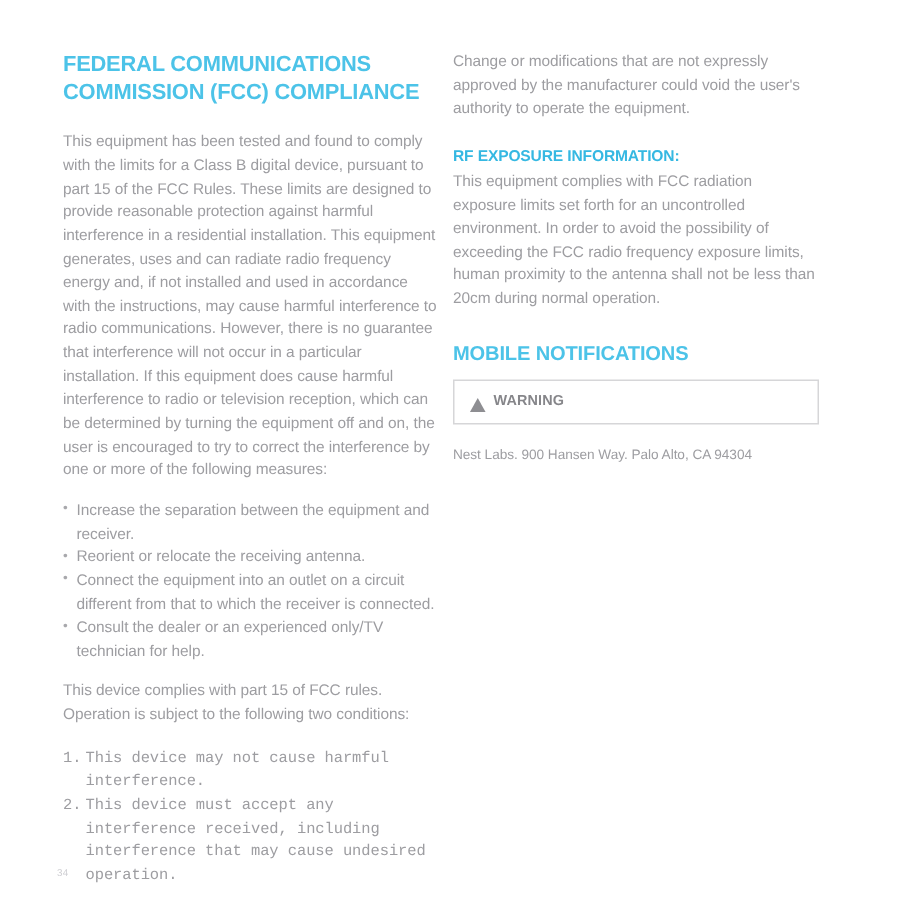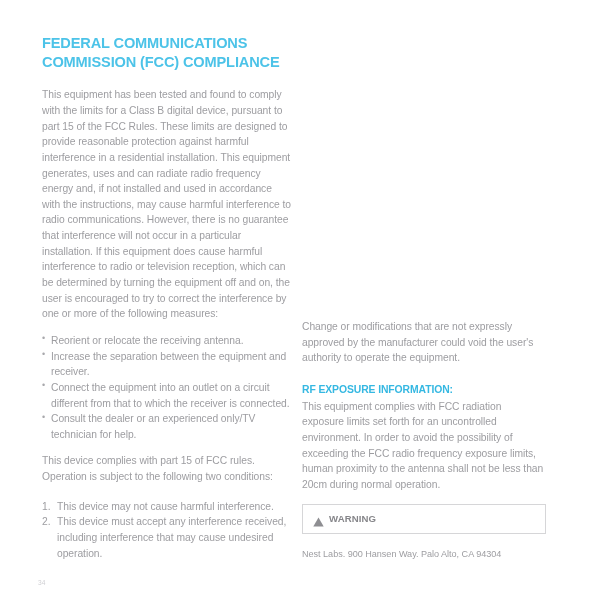--- a/index.html
+++ b/index.html
@@ -20,21 +20,20 @@
     inset: 0;
     background: #ffffff;
   }
   .columns {
     position: absolute;
     left: 42px;
     top: 34px;
     width: 516px;
     display: flex;
     gap: 10px;
-    align-items: flex-end;
   }
   .col {
     width: 247px;
   }
   .col-left { width: 250px; }
   .col-right { width: 244px; }
 
   h1.doc-title {
     margin: 0 0 16px 0;
     font-size: 14.6px;
@@ -88,20 +87,21 @@
     top: -0.5px;
     font-size: 9px;
     color: #a8a8ac;
   }
 
   ol.conditions {
     list-style: none;
     margin: 14px 0 0 0;
     padding: 0;
     counter-reset: cond;
+    font-family: Liberation Mono, monospace;
   }
   ol.conditions li {
     position: relative;
     padding-left: 15px;
     font-size: 10.3px;
     line-height: 1.52;
     color: #9d9da1;
     letter-spacing: -0.05px;
   }
   ol.conditions li::before {
@@ -177,22 +177,22 @@
 
   <div class="columns">
 
     <div class="col col-left">
 
       <h1 class="doc-title">FEDERAL COMMUNICATIONS COMMISSION (FCC) COMPLIANCE</h1>
 
       <p class="body">This equipment has been tested and found to comply with the limits for a Class B digital device, pursuant to part 15 of the FCC Rules. These limits are designed to provide reasonable protection against harmful interference in a residential installation. This equipment generates, uses and can radiate radio frequency energy and, if not installed and used in accordance with the instructions, may cause harmful interference to radio communications. However, there is no guarantee that interference will not occur in a particular installation. If this equipment does cause harmful interference to radio or television reception, which can be determined by turning the equipment off and on, the user is encouraged to try to correct the interference by one or more of the following measures:</p>
 
       <ul class="measures">
+        <li>Increase the separation between the equipment and receiver.</li>
         <li>Reorient or relocate the receiving antenna.</li>
-        <li>Increase the separation between the equipment and receiver.</li>
         <li>Connect the equipment into an outlet on a circuit different from that to which the receiver is connected.</li>
         <li>Consult the dealer or an experienced only/TV technician for help.</li>
       </ul>
 
       <p class="body tight">This device complies with part 15 of FCC rules. Operation is subject to the following two conditions:</p>
 
       <ol class="conditions">
         <li>This device may not cause harmful interference.</li>
         <li>This device must accept any interference received, including interference that may cause undesired operation.</li>
       </ol>
@@ -200,20 +200,21 @@
     </div>
 
     <div class="col col-right">
 
       <p class="body">Change or modifications that are not expressly approved by the manufacturer could void the user's authority to operate the equipment.</p>
 
       <h2 class="sub-head">RF EXPOSURE INFORMATION:</h2>
 
       <p class="body">This equipment complies with FCC radiation exposure limits set forth for an uncontrolled environment. In order to avoid the possibility of exceeding the FCC radio frequency exposure limits, human proximity to the antenna shall not be less than 20cm during normal operation.</p>
 
+      <h2 class="section-head">MOBILE NOTIFICATIONS</h2>
 
       <div class="warning-box">
         <div class="warning-header">
           <span class="warning-icon">
             <svg viewBox="0 0 11 10" width="11" height="10" aria-hidden="true">
               <path d="M5.5 0.4 L10.7 9.6 L0.3 9.6 Z" fill="#8e8e92"></path>
             </svg>
           </span>
           <span class="warning-label">WARNING</span>
         </div>

